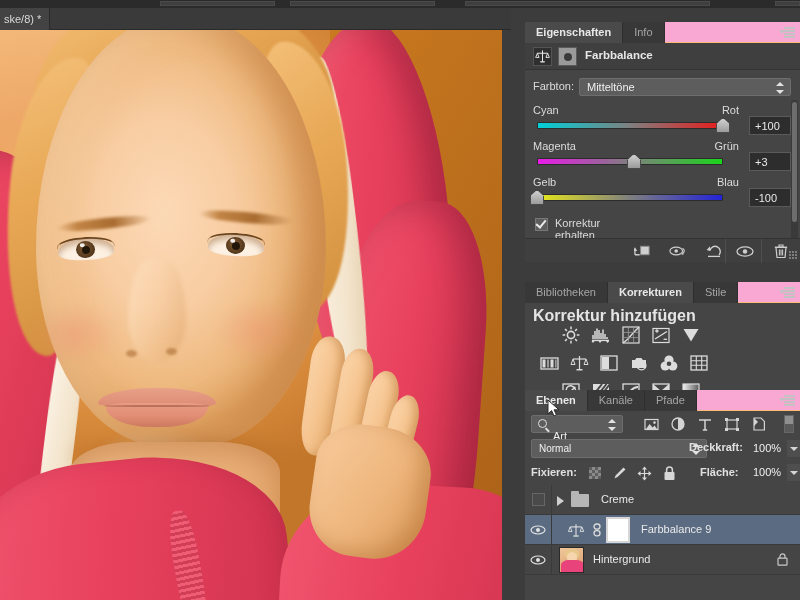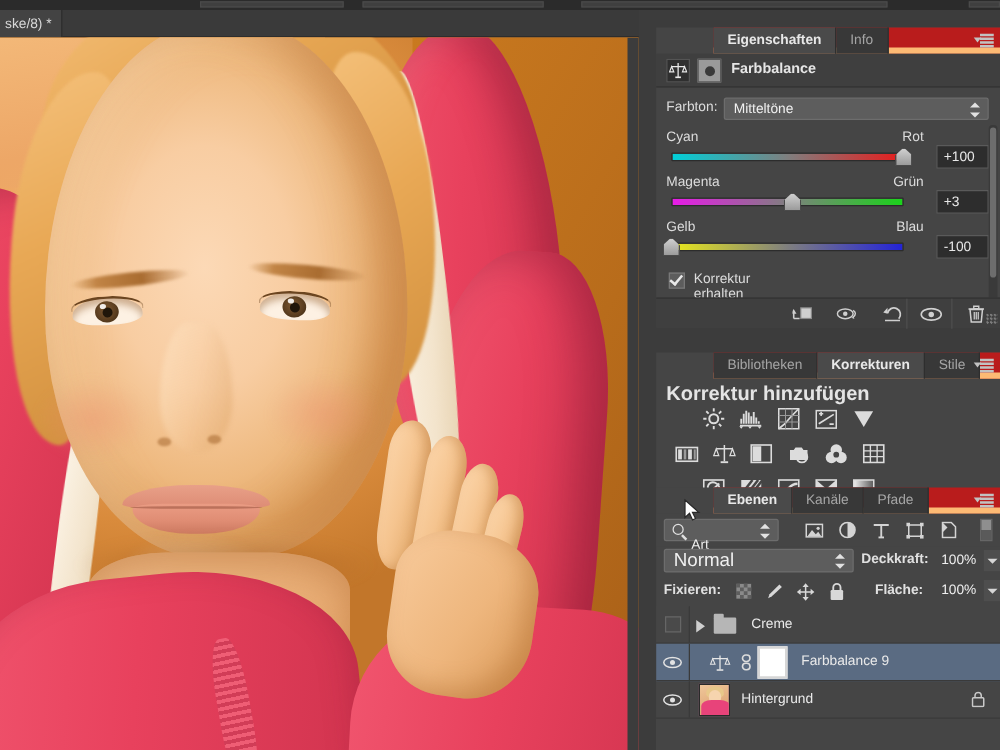--- a/index.html
+++ b/index.html
@@ -272,23 +272,22 @@
   }
 
   
   #dock {
     position:absolute; left:511px; top:8px; width:289px; height:592px;
     background:#3c3c3c;
   }
   .panel { position:absolute; left:14px; width:275px; background:#454545; }
 
   .tabrow {
-    position:relative; height:21px; background:#b91c1c;
-    border-bottom:5px solid #fdba74;
-    margin-left:46px;
+    position:relative; height:21px; background:#f9a8d4;
+    border-bottom:1px solid #fdba74;
   }
   .tab {
     position:relative; float:left; height:21px; line-height:21px;
     padding:0 11px; font-size:11px; color:#a5a5a5;
     background:#383838;
     border-right:1px solid #2e2e2e;
     cursor:default;
   }
   .tab.active { background:#4a4a4a; color:#e8e8e8; font-weight:bold; }
   .menu-btn {
@@ -453,23 +452,23 @@
     display:flex; align-items:center; justify-content:center; cursor:pointer;
   }
   .fswitch {
     position:absolute; right:6px; top:4px; width:10px; height:18px;
     background:linear-gradient(180deg,#8f8f8f 0 50%, #5a5a5a 50% 100%);
     border:1px solid #666; cursor:pointer;
   }
 
   .lay-blend { position:relative; height:24px; }
   .blendsel {
-    position:absolute; left:6px; top:2px; width:152px; height:19px;
+    position:absolute; left:6px; top:2px; width:176px; height:19px;
     background:#5d5d5d; border:1px solid #6d6d6d; border-radius:2px;
-    font-size:15px; color:#f0f0f0; line-height:18px; padding-left:7px;
+    font-size:10px; color:#f0f0f0; line-height:18px; padding-left:7px;
     cursor:pointer;
   }
   .blendsel .spin{ position:absolute; right:6px; top:3px; width:8px;height:12px; }
   .blendsel .spin:before,.blendsel .spin:after{
     content:''; position:absolute; left:0; width:0;height:0;
     border-left:4px solid transparent;border-right:4px solid transparent;
   }
   .blendsel .spin:before{ top:0; border-bottom:4px solid #e2e2e2; }
   .blendsel .spin:after{ bottom:0; border-top:4px solid #e2e2e2; }
   .opa-lbl { position:absolute; left:164px; top:4px; font-size:11px; color:#e0e0e0; font-weight:bold; }

